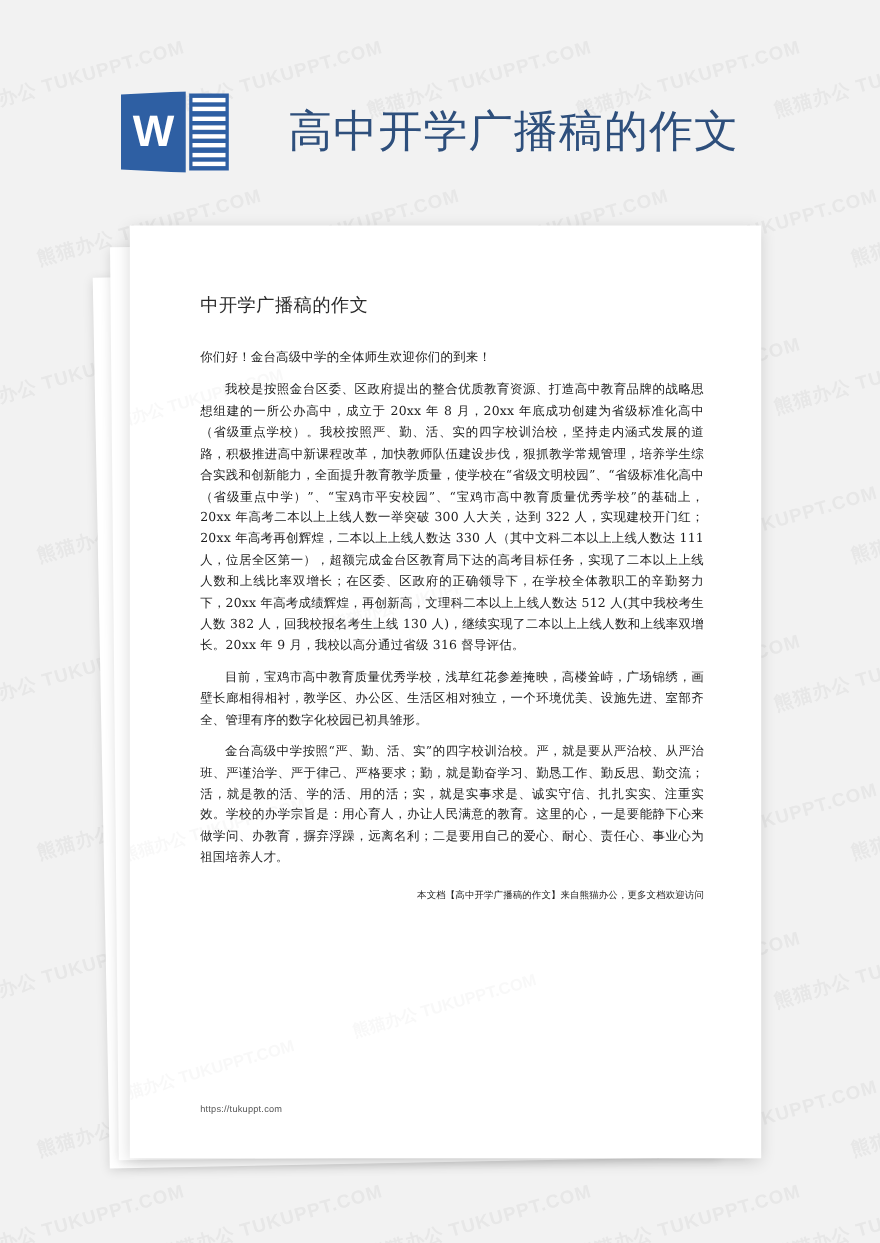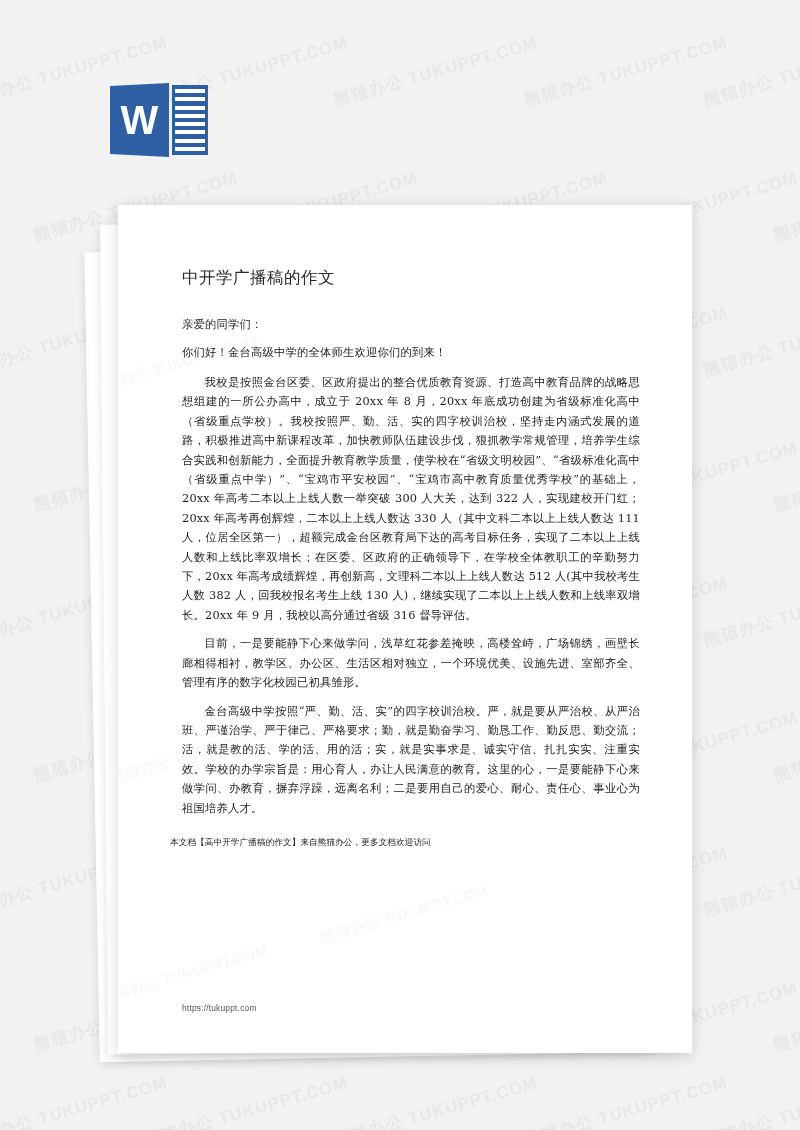--- a/index.html
+++ b/index.html
@@ -166,26 +166,27 @@
     text-justify: inter-ideograph;
     letter-spacing: 0.2px;
   }
   .para.indent {
     text-indent: 2em;
   }
   .para.greet {
     margin-bottom: 10px;
   }
   #footer-note {
-    font-family: Liberation Serif, serif;
+    font-family: Liberation Mono, monospace;
     font-size: 8.6px;
     color: #1c1c1c;
     margin: 18px 0 0 -12px;
     line-height: 1.5;
     letter-spacing: 0.1px;
+    text-align: right;
   }
   #footer-link {
     display: block;
     font-family: "Liberation Sans", sans-serif;
     font-size: 8.6px;
     color: #2b45c8;
     text-decoration: underline;
     margin-left: -12px;
     margin-top: 1px;
     letter-spacing: 0.1px;
@@ -274,35 +275,35 @@
       <div class="doc-line"></div>
       <div class="doc-line"></div>
       <div class="doc-line"></div>
       <div class="doc-line"></div>
       <div class="doc-line"></div>
       <div class="doc-line"></div>
       <div class="doc-line"></div>
     </div>
   </div>
 
+  <div id="header-title">高中开学广播稿的作文</div>
 </div>
 
 <div class="sheet" id="sheet-back-2"></div>
 <div class="sheet" id="sheet-back-1"></div>
 
 <div id="page">
   <div id="doc-inner">
 
     <div id="doc-title">中开学广播稿的作文</div>
 
     <div id="paragraph-container">
-        <p class="para">亲爱的同学们：</p>
         <p class="para greet">你们好！金台高级中学的全体师生欢迎你们的到来！</p>
         <p class="para indent">我校是按照金台区委、区政府提出的整合优质教育资源、打造高中教育品牌的战略思想组建的一所公办高中，成立于 20xx 年 8 月，20xx 年底成功创建为省级标准化高中（省级重点学校）。我校按照严、勤、活、实的四字校训治校，坚持走内涵式发展的道路，积极推进高中新课程改革，加快教师队伍建设步伐，狠抓教学常规管理，培养学生综合实践和创新能力，全面提升教育教学质量，使学校在“省级文明校园”、“省级标准化高中（省级重点中学）”、“宝鸡市平安校园”、“宝鸡市高中教育质量优秀学校”的基础上，20xx 年高考二本以上上线人数一举突破 300 人大关，达到 322 人，实现建校开门红；20xx 年高考再创辉煌，二本以上上线人数达 330 人（其中文科二本以上上线人数达 111 人，位居全区第一），超额完成金台区教育局下达的高考目标任务，实现了二本以上上线人数和上线比率双增长；在区委、区政府的正确领导下，在学校全体教职工的辛勤努力下，20xx 年高考成绩辉煌，再创新高，文理科二本以上上线人数达 512 人(其中我校考生人数 382 人，回我校报名考生上线 130 人)，继续实现了二本以上上线人数和上线率双增长。20xx 年 9 月，我校以高分通过省级 316 督导评估。</p>
-        <p class="para indent">目前，一是要能静下心来做学问，浅草红花参差掩映，高楼耸峙，广场锦绣，画壁长廊相得相衬，教学区、办公区、生活区相对独立，一个环境优美、设施先进、室部齐全、管理有序的数字化校园已初具雏形。</p>
+        <p class="para indent">目前，宝鸡市高中教育质量优秀学校，浅草红花参差掩映，高楼耸峙，广场锦绣，画壁长廊相得相衬，教学区、办公区、生活区相对独立，一个环境优美、设施先进、室部齐全、管理有序的数字化校园已初具雏形。</p>
         <p class="para indent">金台高级中学按照“严、勤、活、实”的四字校训治校。严，就是要从严治校、从严治班、严谨治学、严于律己、严格要求；勤，就是勤奋学习、勤恳工作、勤反思、勤交流；活，就是教的活、学的活、用的活；实，就是实事求是、诚实守信、扎扎实实、注重实效。学校的办学宗旨是：用心育人，办让人民满意的教育。这里的心，一是要能静下心来做学问、办教育，摒弃浮躁，远离名利；二是要用自己的爱心、耐心、责任心、事业心为祖国培养人才。</p>
       </div>
 
     <div id="footer-note">本文档【高中开学广播稿的作文】来自熊猫办公，更多文档欢迎访问</div>
   </div>
 
   <div id="page-url">https://tukuppt.com</div>
 <div class="page-wm" style="left: -30px; top: 150px;">熊猫办公 TUKUPPT.COM</div>
     <div class="page-wm" style="left: 180px; top: 330px;">熊猫办公 TUKUPPT.COM</div>
     <div class="page-wm" style="left: -10px; top: 540px;">熊猫办公 TUKUPPT.COM</div>

